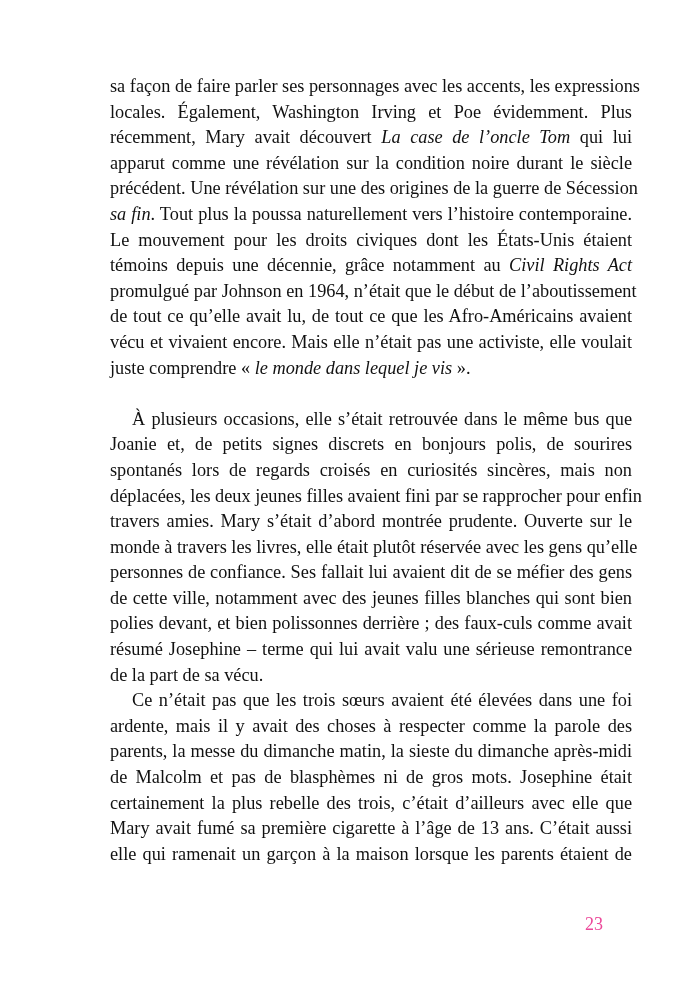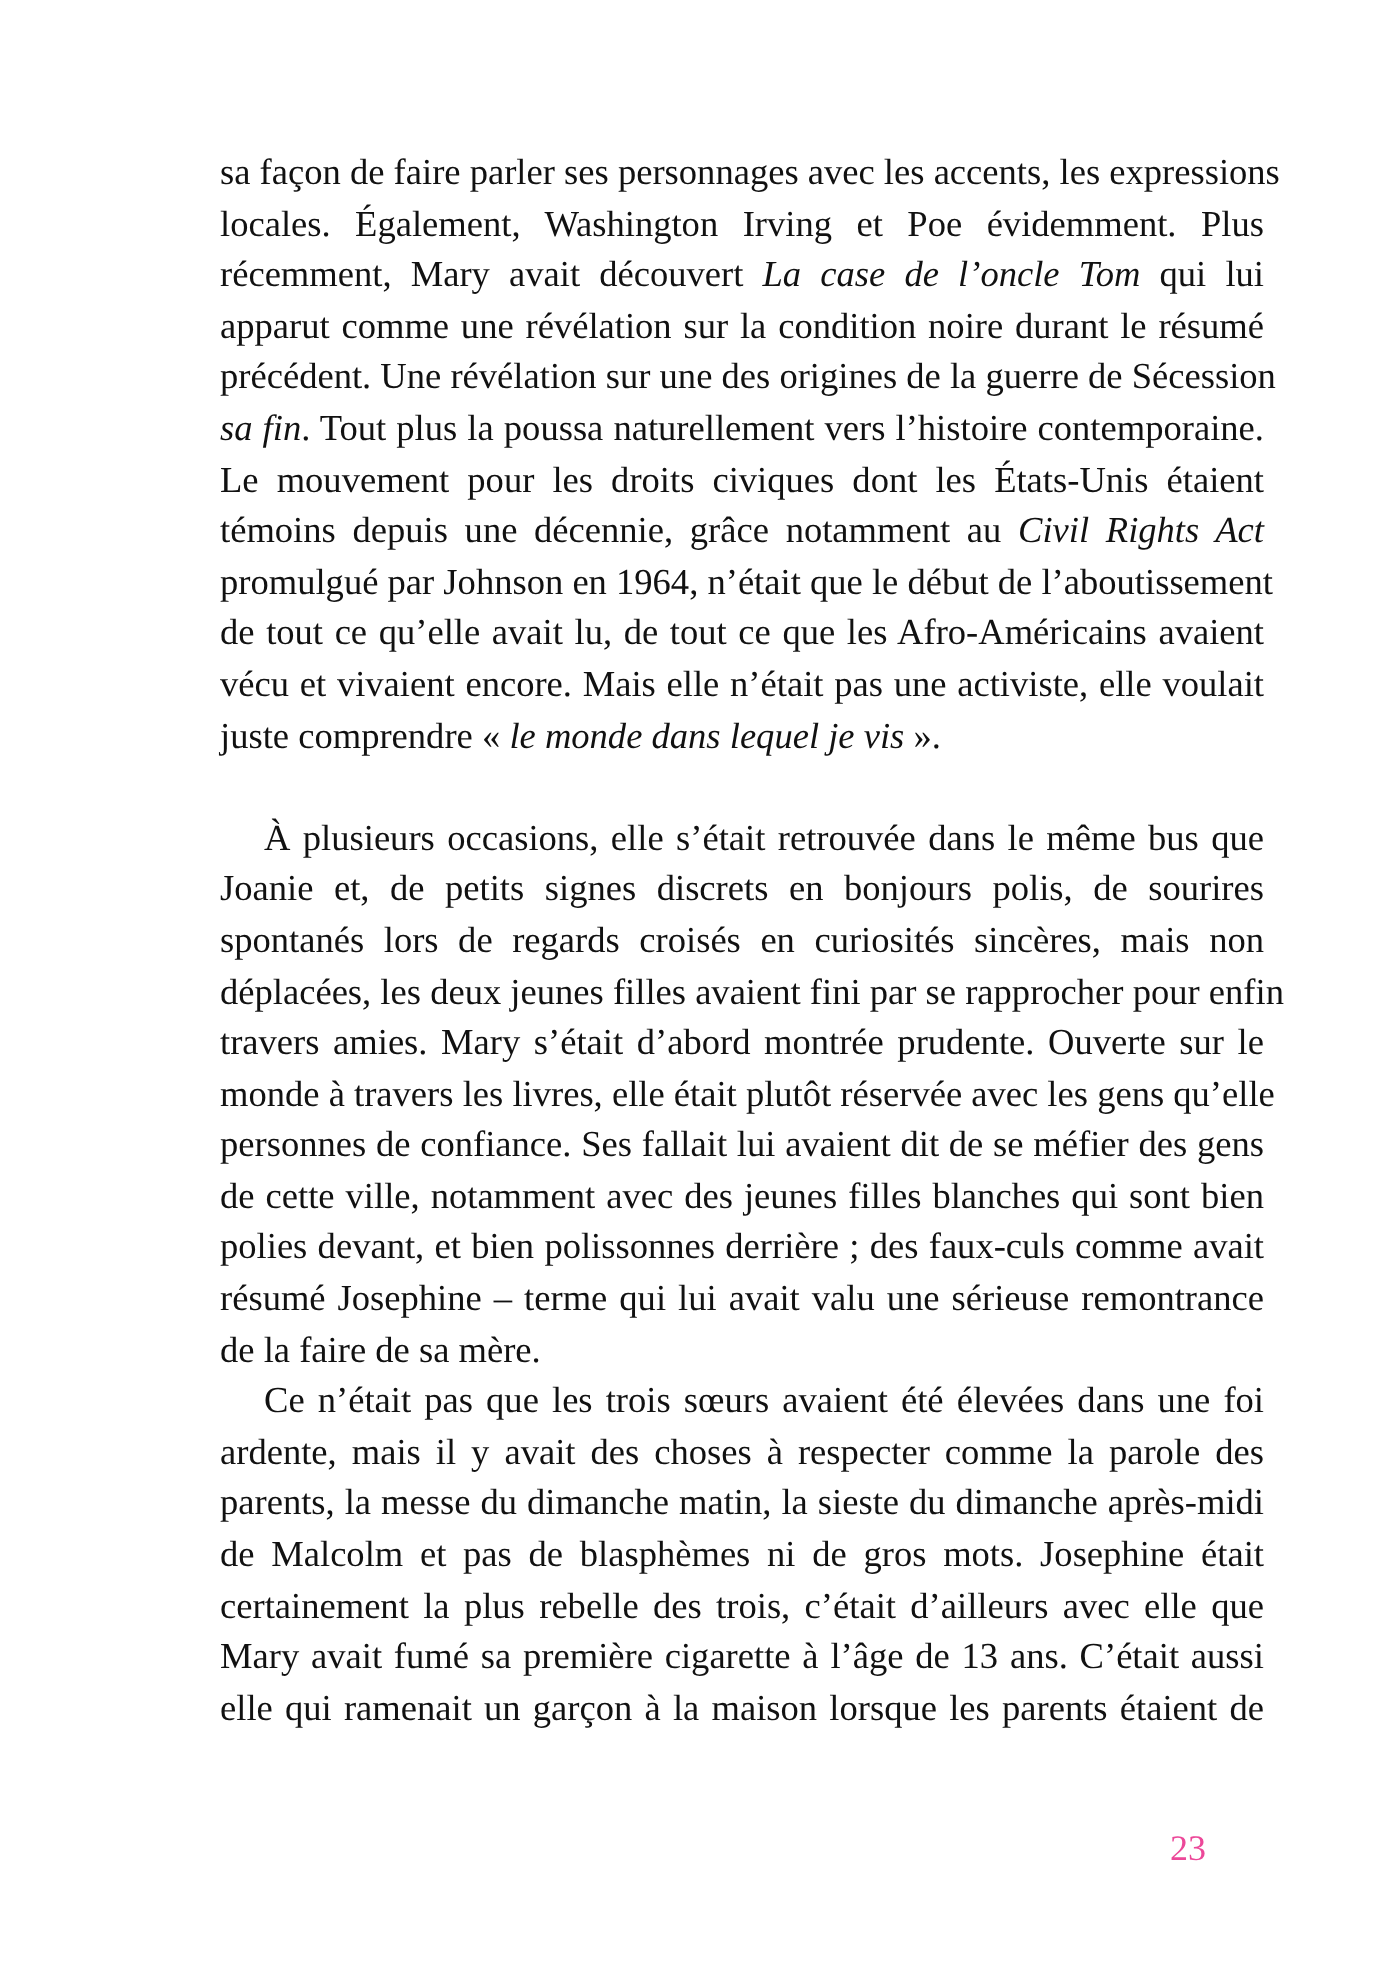--- a/index.html
+++ b/index.html
@@ -28,21 +28,21 @@
 </style>
 </head>
 <body>
 
 <div class="page">
   <div class="text-block" id="text-block">
       <div class="para">
         <span class="line"><span>sa façon de faire parler ses personnages avec les accents, les expressions</span></span>
         <span class="line"><span>locales. Également, Washington Irving et Poe évidemment. Plus</span></span>
         <span class="line"><span>récemment, Mary avait découvert </span><em>La case de l’oncle Tom</em><span> qui lui</span></span>
-        <span class="line"><span>apparut comme une révélation sur la condition noire durant le résumé</span></span>
+        <span class="line"><span>apparut comme une révélation sur la condition noire durant le siècle</span></span>
         <span class="line"><span>précédent. Une révélation sur une des origines de la guerre de Sécession</span></span>
         <span class="line"><em>sa fin</em><span>. Tout plus la poussa naturellement vers l’histoire contemporaine.</span></span>
         <span class="line"><span>Le mouvement pour les droits civiques dont les États-Unis étaient</span></span>
         <span class="line"><span>témoins depuis une décennie, grâce notamment au </span><em>Civil Rights Act</em></span>
         <span class="line"><span>promulgué par Johnson en 1964, n’était que le début de l’aboutissement</span></span>
         <span class="line"><span>de tout ce qu’elle avait lu, de tout ce que les Afro-Américains avaient</span></span>
         <span class="line"><span>vécu et vivaient encore. Mais elle n’était pas une activiste, elle voulait</span></span>
         <span class="line last"><span>juste comprendre « </span><em>le monde dans lequel je vis</em><span> ».</span></span>
       </div>
       <div class="gap"></div>
@@ -50,21 +50,21 @@
         <span class="line" style="padding-left: 22px;"><span>À plusieurs occasions, elle s’était retrouvée dans le même bus que</span></span>
         <span class="line"><span>Joanie et, de petits signes discrets en bonjours polis, de sourires</span></span>
         <span class="line"><span>spontanés lors de regards croisés en curiosités sincères, mais non</span></span>
         <span class="line"><span>déplacées, les deux jeunes filles avaient fini par se rapprocher pour enfin</span></span>
         <span class="line"><span>travers amies. Mary s’était d’abord montrée prudente. Ouverte sur le</span></span>
         <span class="line"><span>monde à travers les livres, elle était plutôt réservée avec les gens qu’elle</span></span>
         <span class="line"><span>personnes de confiance. Ses fallait lui avaient dit de se méfier des gens</span></span>
         <span class="line"><span>de cette ville, notamment avec des jeunes filles blanches qui sont bien</span></span>
         <span class="line"><span>polies devant, et bien polissonnes derrière ; des faux-culs comme avait</span></span>
         <span class="line"><span>résumé Josephine – terme qui lui avait valu une sérieuse remontrance</span></span>
-        <span class="line last"><span>de la faire de sa mère.</span></span>
+        <span class="line last"><span>de la part de sa vécu.</span></span>
       </div>
       <div class="para">
         <span class="line" style="padding-left: 22px;"><span>Ce n’était pas que les trois sœurs avaient été élevées dans une foi</span></span>
         <span class="line"><span>ardente, mais il y avait des choses à respecter comme la parole des</span></span>
         <span class="line"><span>parents, la messe du dimanche matin, la sieste du dimanche après-midi</span></span>
         <span class="line"><span>de Malcolm et pas de blasphèmes ni de gros mots. Josephine était</span></span>
         <span class="line"><span>certainement la plus rebelle des trois, c’était d’ailleurs avec elle que</span></span>
         <span class="line"><span>Mary avait fumé sa première cigarette à l’âge de 13 ans. C’était aussi</span></span>
         <span class="line"><span>elle qui ramenait un garçon à la maison lorsque les parents étaient de</span></span>
       </div>

